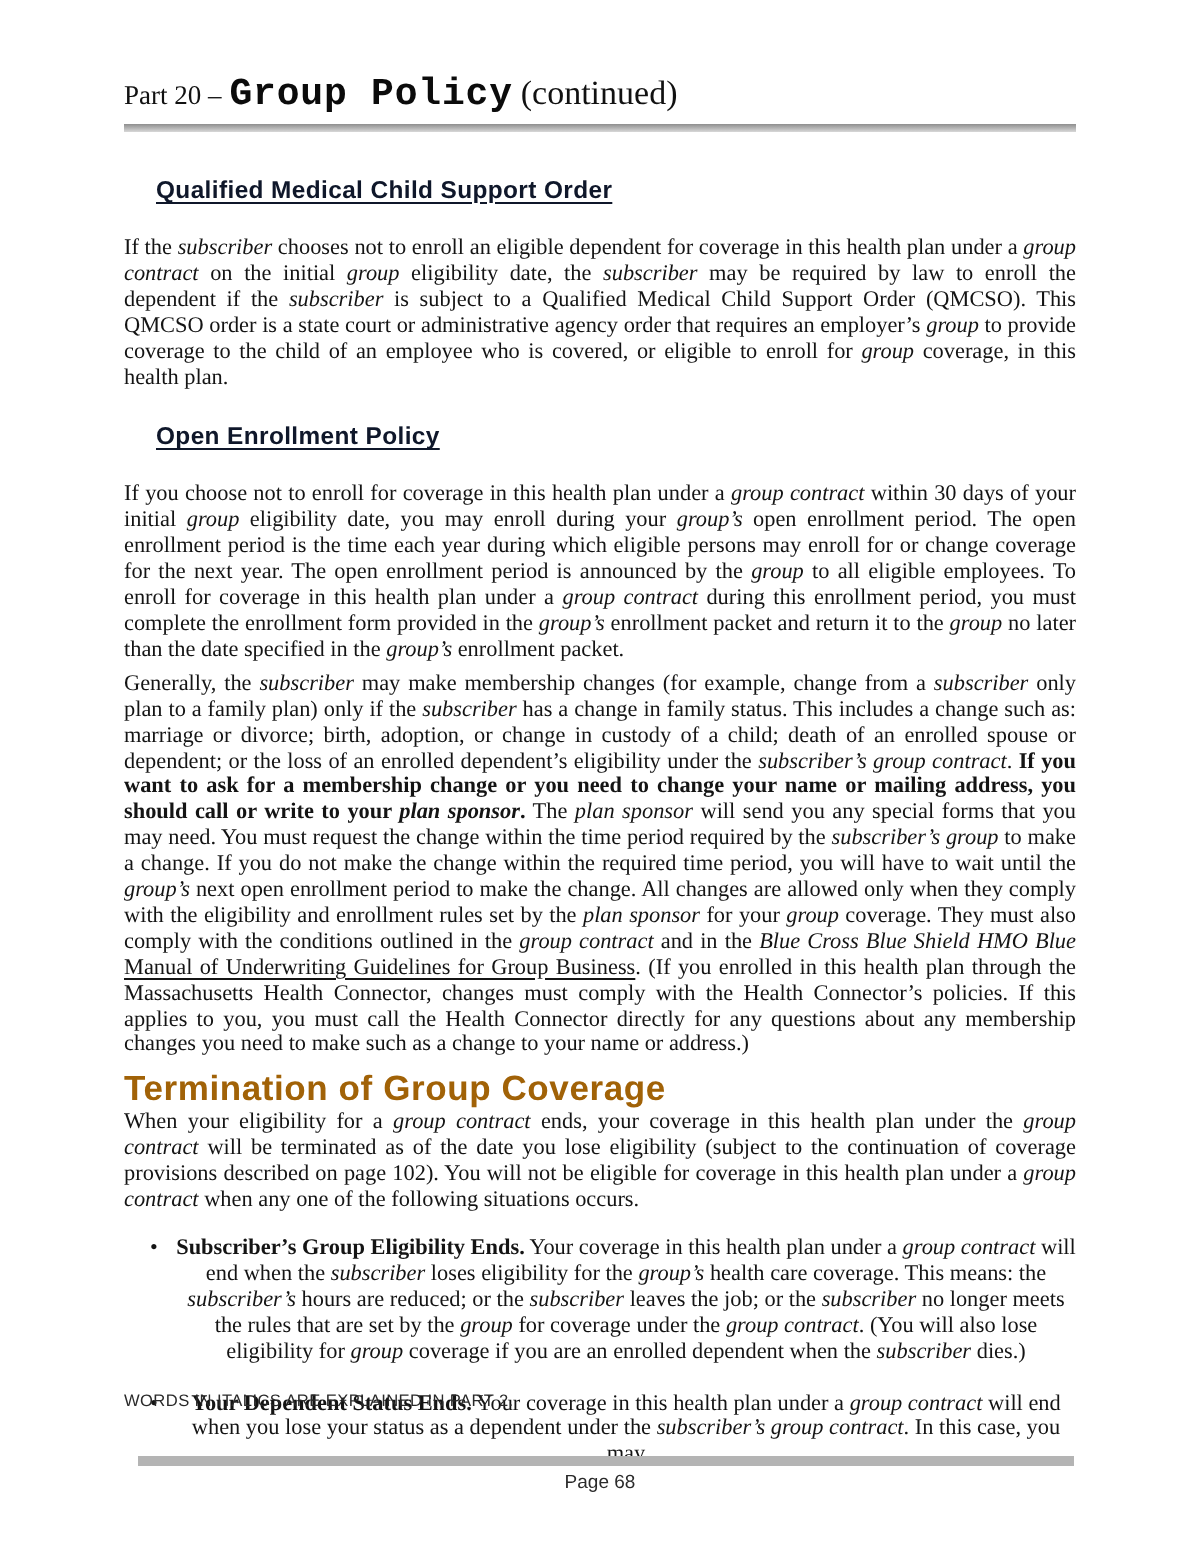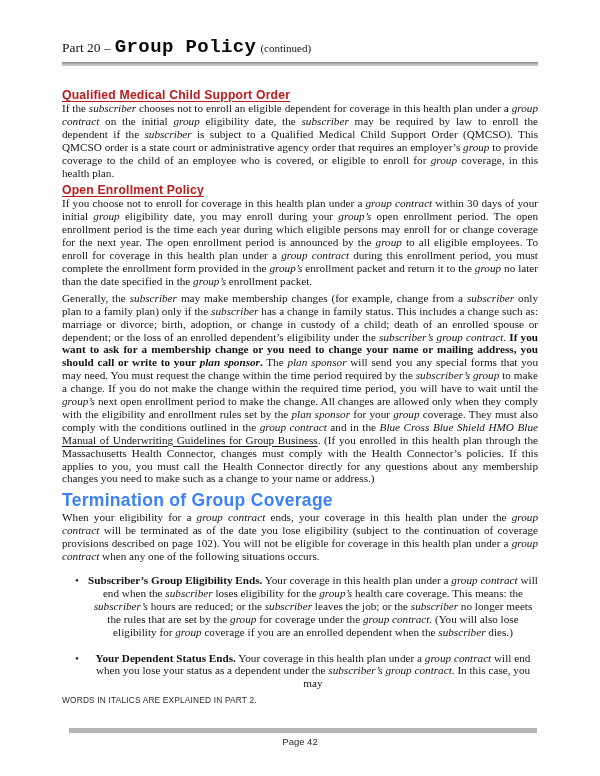--- a/index.html
+++ b/index.html
@@ -6,29 +6,29 @@
   .page{
     width:600px;height:776px;box-sizing:border-box;position:relative;
     background:#ffffff;padding:36px 62px 0 62px;overflow:hidden;
     font-family:"Liberation Serif","DejaVu Serif",serif;color:#141414;
   }
   
   .header{white-space:nowrap;line-height:22px;}
   .h-part{font-size:13.5px;color:#111;}
   .h-title{font-family:Liberation Mono, monospace;font-weight:700;
     font-size:19px;letter-spacing:0.4px;color:#0b0b0b;}
-  .h-cont{font-size:11px;color:#111;margin-top:23px;}
+  .h-cont{font-size:17px;color:#111;margin-top:23px;}
   .header-rule{height:4px;background:linear-gradient(#8e8e8e,#d8d8d8);
     margin-top:3px;margin-bottom:22px;}
   
   .sec-h{font-family:"Liberation Sans","DejaVu Sans",sans-serif;font-weight:700;
-    font-size:12.2px;line-height:14px;letter-spacing:0.2px;color:#b91c1c;
-    text-decoration:underline;text-underline-offset:2px;margin:0;}
+    font-size:12.2px;line-height:14px;letter-spacing:0.2px;color:#0f172a;
+    text-decoration:underline;text-underline-offset:2px;margin:16px;}
   .big-h{font-family:"Liberation Sans","DejaVu Sans",sans-serif;font-weight:700;
-    font-size:17.5px;line-height:19px;letter-spacing:0.3px;color:#3b82f6;margin:6px 0 1px 0;}
+    font-size:17.5px;line-height:19px;letter-spacing:0.3px;color:#a16207;margin:6px 0 1px 0;}
   
   .body-p{font-size:11.2px;line-height:12.9px;text-align:justify;margin:0 0 4px 0;color:#141414;}
   .run-i{font-style:italic;}
   .run-b{font-weight:700;}
   .run-bi{font-weight:700;font-style:italic;}
   .run-u{text-decoration:underline;text-underline-offset:2px;}
   
   .bullets{margin-top:11px;padding-left:13px;}
   .bullet{display:flex;margin-bottom:13px;}
   .b-marker{width:13px;flex:0 0 13px;font-size:11px;line-height:12.9px;color:#141414;}
@@ -78,15 +78,15 @@
       </div>
       <div class="bullet">
         <span class="b-marker">•</span>
         <div class="b-text"><span class="run-b">Your Dependent Status Ends.</span><span class="run-r"> Your coverage in this health plan under a </span><span class="run-i">group contract</span><span class="run-r"> will end when you lose your status as a dependent under the </span><span class="run-i">subscriber’s group contract</span><span class="run-r">. In this case, you may</span></div>
       </div>
     </div>
   </section>
 
   <div class="footer-note">WORDS IN ITALICS ARE EXPLAINED IN PART 2.</div>
   <div class="footer-rule"></div>
-  <div class="footer-page">Page 42</div>
+  <div class="footer-page">Page 68</div>
 
 </div>
 
 </body></html>

